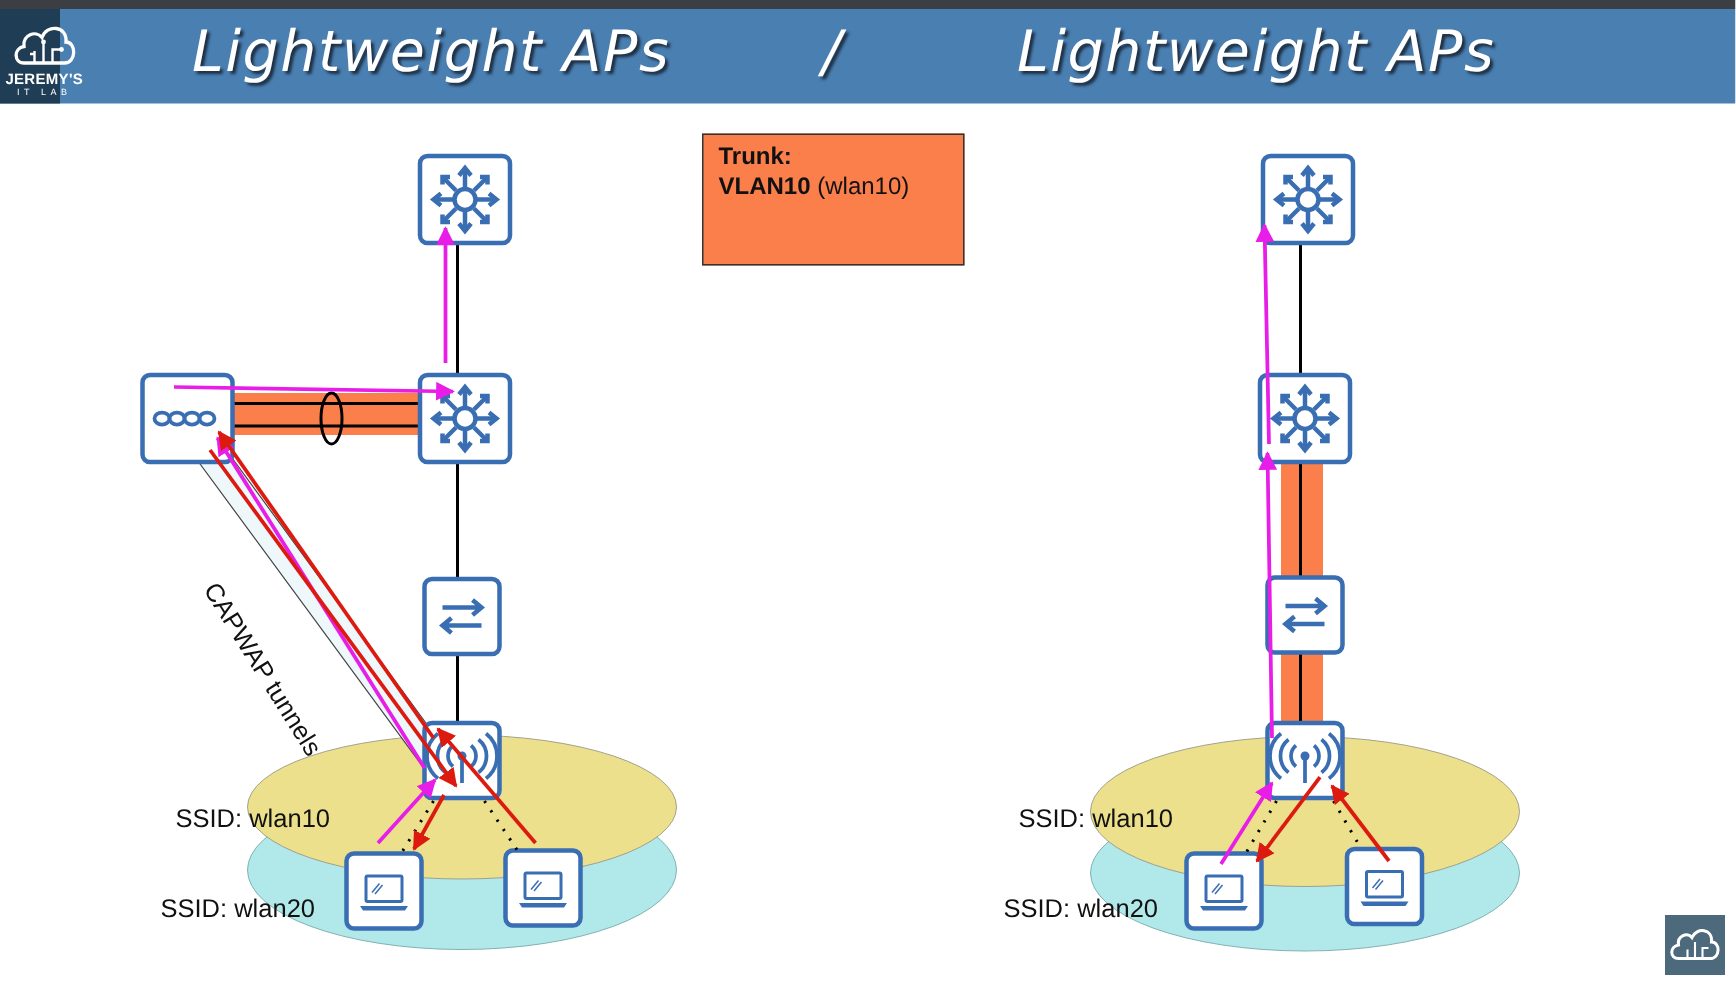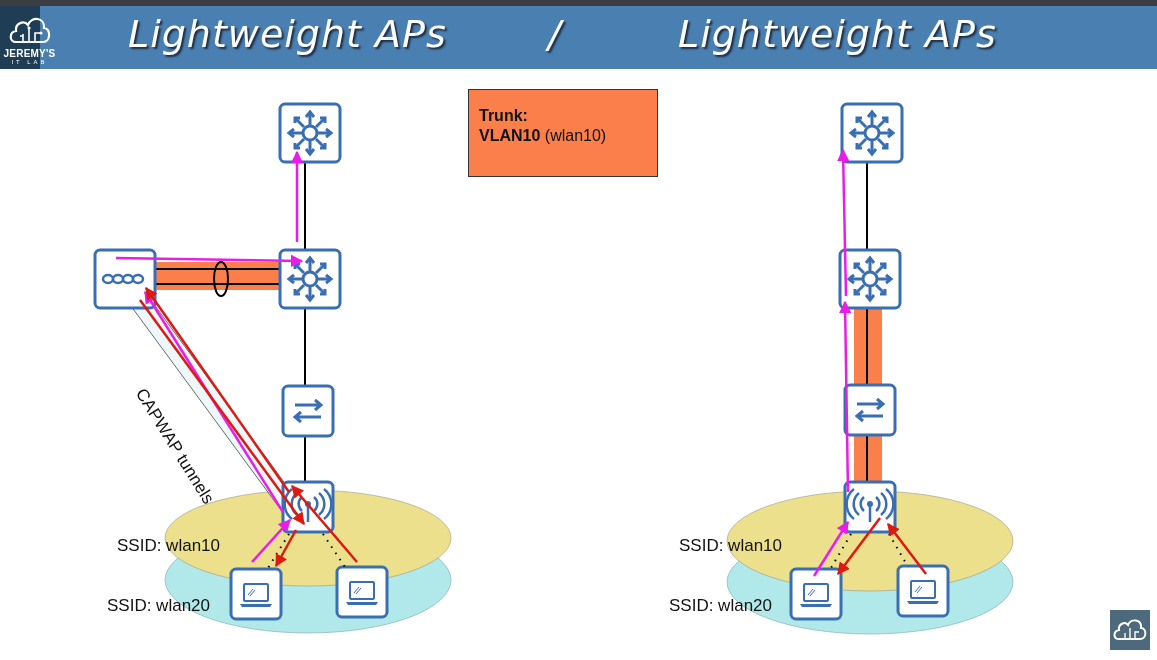--- a/index.html
+++ b/index.html
@@ -7,21 +7,21 @@
   .topbar { position:absolute; left:0; top:0; width:1157px; height:6px; background:#3b3f44; }
   .header { position:absolute; left:0; top:6px; width:1157px; height:63px; background:#4a7fb2; }
   .logo { position:absolute; left:0; top:6px; width:40px; height:63px; background:#1f3d55; }
   .logo svg { position:absolute; left:8px; top:6px; }
   .logo .l1 { position:absolute; left:0; width:59px; top:42px; text-align:center; color:#fff; font-weight:bold; font-size:10px; letter-spacing:0.2px; }
   .logo .l2 { position:absolute; left:0; width:59px; top:53px; text-align:center; color:#fff; font-size:6px; letter-spacing:3px; }
   .title { position:absolute; top:12px; color:#fff; font-family:"DejaVu Sans", sans-serif; font-style:italic; font-size:38px; text-shadow:2px 2px 2px #1d2e40; white-space:nowrap; letter-spacing:1px; }
   .t-left { left:128px; }
   .t-sep { left:548px; }
   .t-right { left:678px; }
-  .trunk { position:absolute; left:468px; top:89px; width:190px; height:88px; background:#fa7f4b; border:1px solid #333; box-sizing:border-box; padding:16px 10px; font-size:16px; line-height:20px; color:#111; }
+  .trunk { position:absolute; left:468px; top:89px; width:175px; height:88px; background:#fa7f4b; border:1px solid #333; box-sizing:border-box; padding:5px 10px; font-size:16px; line-height:20px; color:#111; }
   .trunk b { font-weight:bold; }
   svg.diagram { position:absolute; left:0; top:0; }
   .lbl { position:absolute; font-size:17px; color:#111; white-space:nowrap; }
   .capwap { position:absolute; left:148px; top:385px; font-size:17px; color:#111; transform:rotate(58deg); transform-origin:left top; white-space:nowrap; }
   .corner-logo { position:absolute; left:1110px; top:610px; width:40px; height:40px; background:#4d6a7d; }
 </style>
 </head>
 <body>
 
 <div class="topbar"></div>

